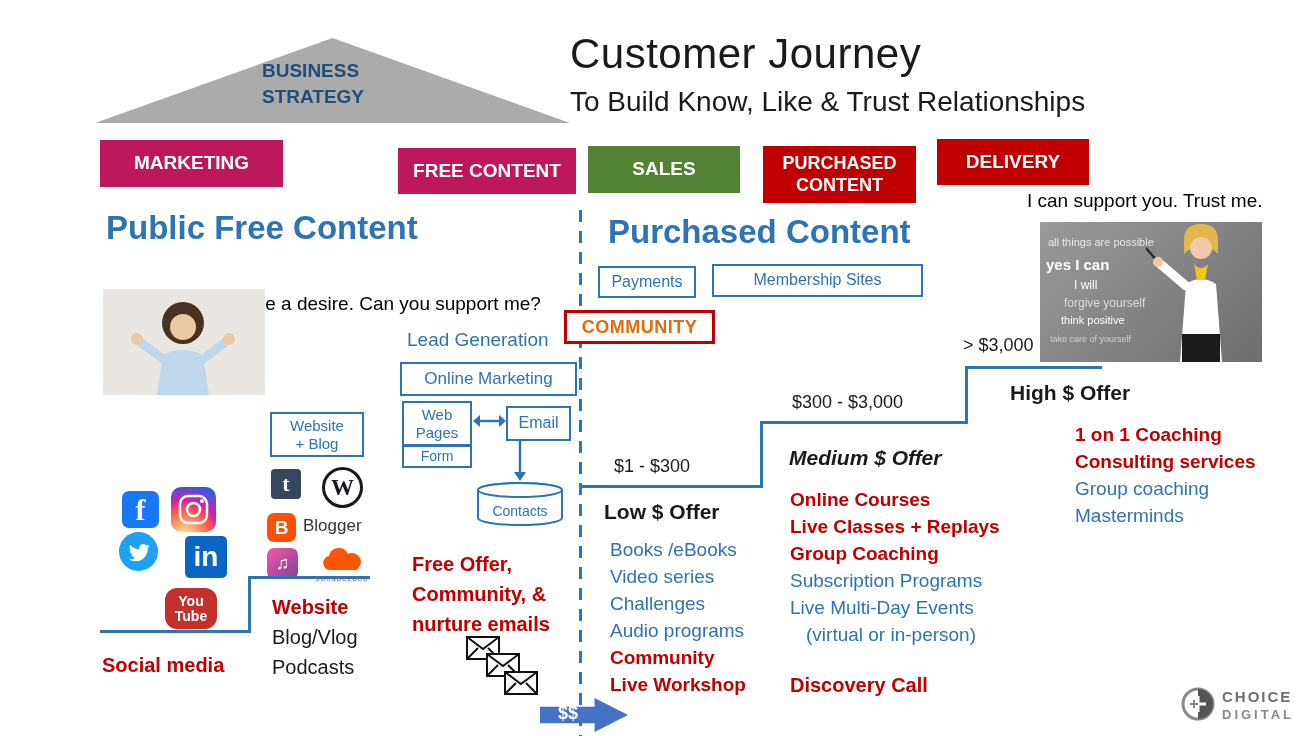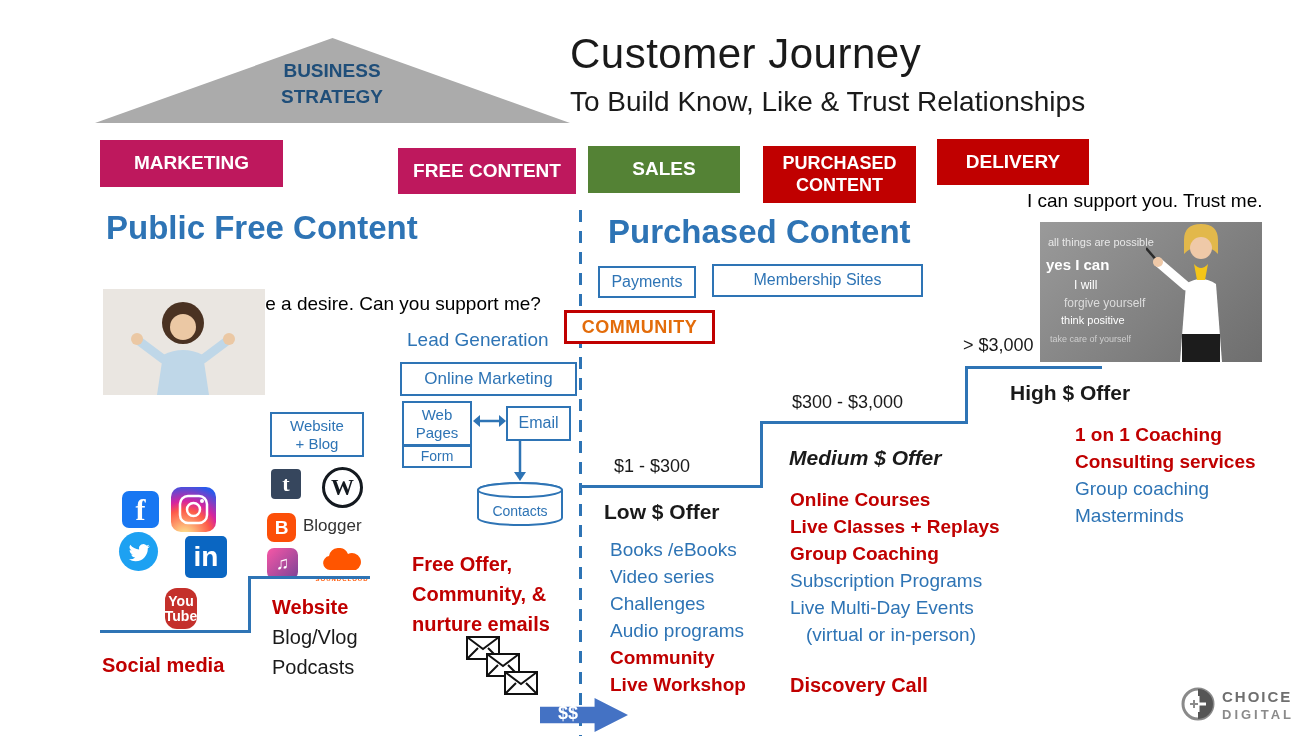--- a/index.html
+++ b/index.html
@@ -1,21 +1,21 @@
 <!DOCTYPE html>
 <html><head>
 <meta charset="utf-8">
 <style>
   * { margin:0; padding:0; box-sizing:border-box; }
   body { font-family:"Liberation Sans", sans-serif; background:#fff; }
   #canvas { position:relative; width:1304px; height:736px; background:#fff; overflow:hidden; }
   .abs { position:absolute; }
 
   .roof { clip-path: polygon(50% 0, 100% 100%, 0 100%); background:#ABABAB; }
-  .roof-label { color:#1F4E79; font-weight:bold; font-size:19px; text-align:center; line-height:1.35; }
+  .roof-label { color:#1F4E79; font-weight:bold; font-size:19px; line-height:1.35; }
 
   .main-title { font-size:42px; color:#1a1a1a; font-weight:400; letter-spacing:0.5px; }
   .sub-title  { font-size:28px; color:#1a1a1a; font-weight:400; }
 
   .stage { color:#fff; font-weight:bold; font-size:19px; display:flex; align-items:center;
            justify-content:center; text-align:center; line-height:1.2; }
   .bg-blue  { background:#be185d; }
   .bg-green { background:#548235; }
   .bg-red   { background:#C00000; }
 
@@ -152,21 +152,21 @@
   </div>
 
   <div class="abs icon" style="left:119px;top:532px;width:39px;height:39px;background:#1DA1F2;border-radius:50%;">
     <svg width="23" height="23" viewBox="0 0 24 24">
       <path fill="#fff" d="M23 4.9c-.8.4-1.7.6-2.6.8a4.5 4.5 0 0 0-7.7 4.1A12.8 12.8 0 0 1 3.4 5a4.5 4.5 0 0 0 1.4 6 4.4 4.4 0 0 1-2-.5v.1a4.5 4.5 0 0 0 3.6 4.4 4.5 4.5 0 0 1-2 .1 4.5 4.5 0 0 0 4.2 3.1A9 9 0 0 1 2 20.1a12.7 12.7 0 0 0 6.9 2c8.3 0 12.8-6.9 12.8-12.8v-.6c.9-.6 1.6-1.4 2.3-2.3-.8.4-1.7.6-2.6.8a4.5 4.5 0 0 0 1.6-2.3z"></path>
     </svg>
   </div>
 
   <div class="abs icon" style="left:185px;top:536px;width:42px;height:42px;background:#0A66C2;border-radius:5px;font-size:28px;">in</div>
 
-  <div class="abs icon" style="left:165px;top:588px;width:32px;height:41px;background:#C4302B;border-radius:12px;flex-direction:column;line-height:1.05;font-size:14px;">
+  <div class="abs icon" style="left:165px;top:588px;width:52px;height:41px;background:#C4302B;border-radius:12px;flex-direction:column;line-height:1.05;font-size:14px;">
     <div>You</div>
     <div>Tube</div>
   </div>
 
   <div class="abs icon" style="left:271px;top:469px;width:30px;height:30px;background:#36465D;border-radius:4px;font-size:22px;font-family:'Liberation Serif',serif;">t</div>
 
   <div class="abs icon" style="left:322px;top:467px;width:41px;height:41px;background:#fff;border:3px solid #14191f;border-radius:50%;color:#14191f;font-size:23px;font-family:'Liberation Serif',serif;">W</div>
 
   <div class="abs icon" style="left:267px;top:513px;width:29px;height:29px;background:#FC4F08;border-radius:7px;font-size:19px;">B</div>
   <div class="abs" style="left:303px;top:516px;font-size:17px;color:#333;">Blogger</div>

